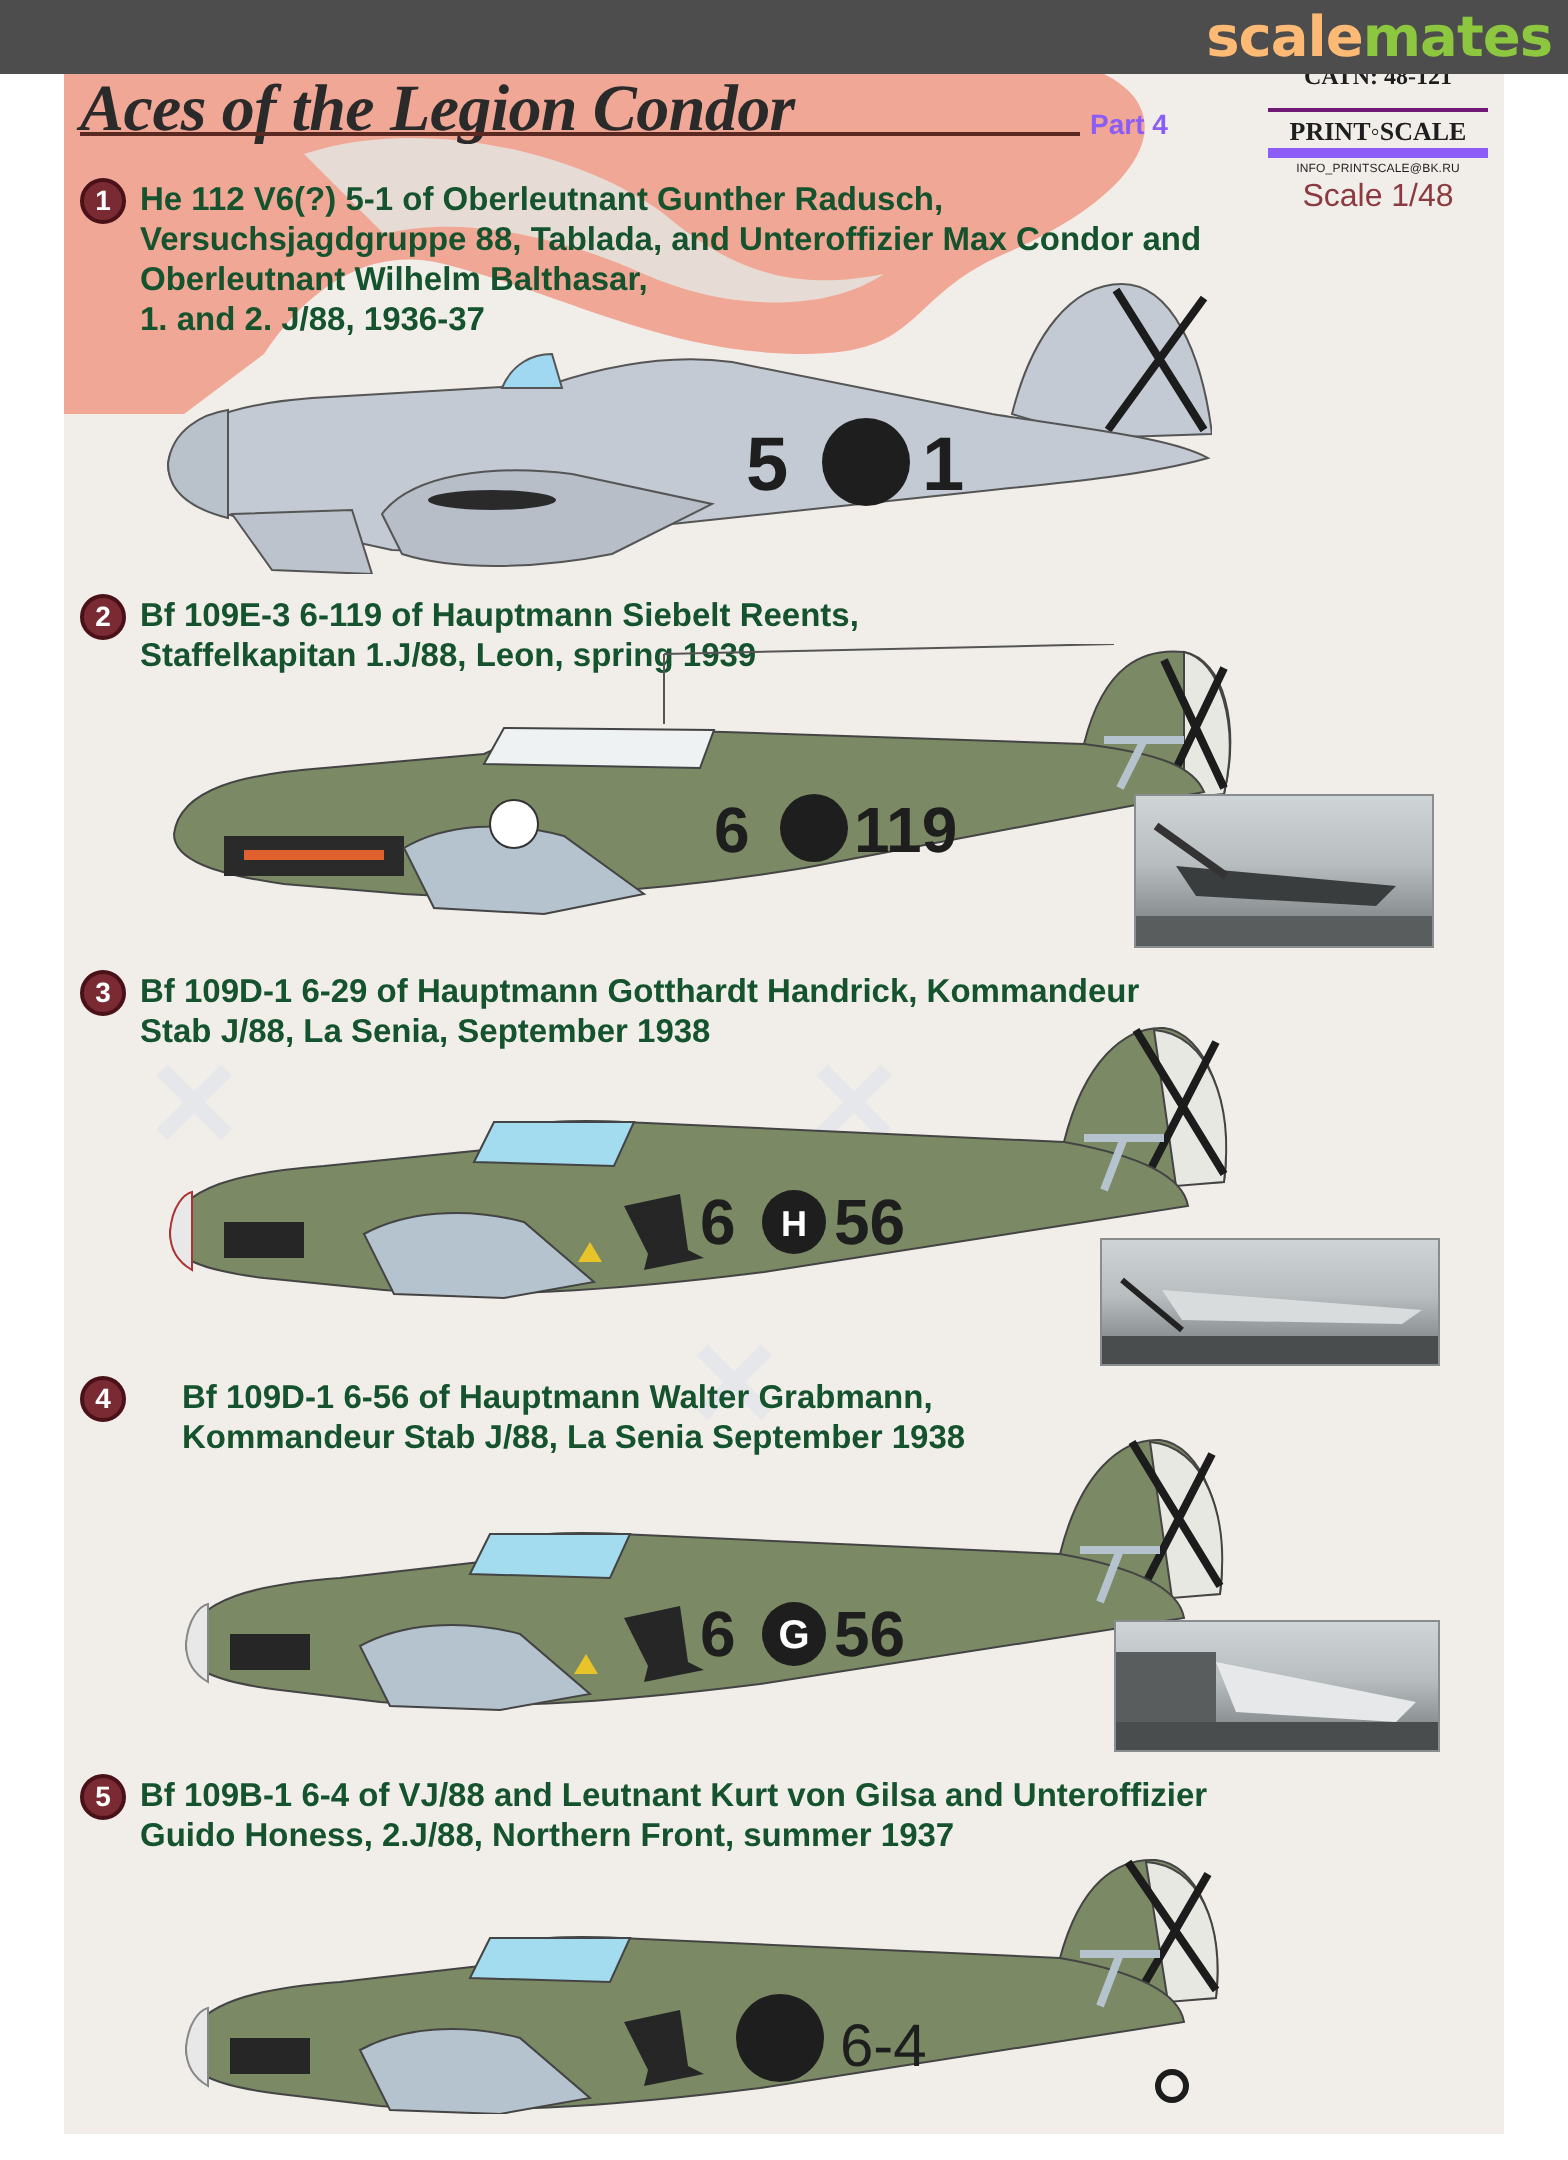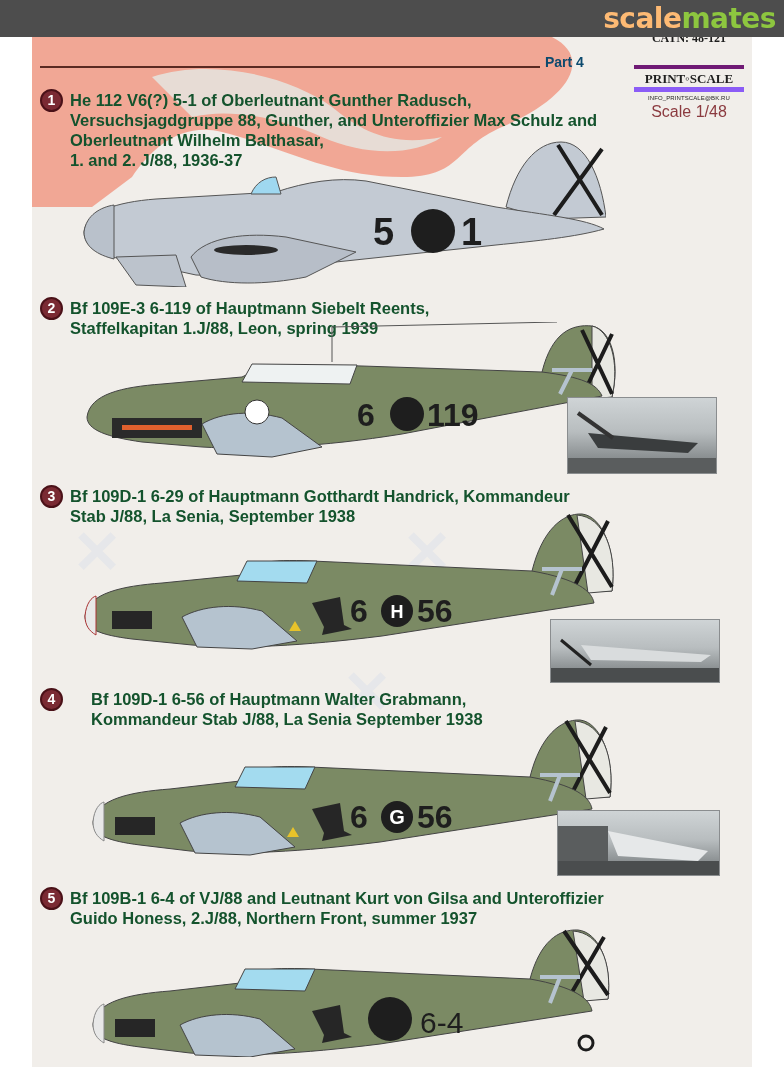--- a/index.html
+++ b/index.html
@@ -25,25 +25,25 @@
     position: absolute; left: 0; top: 0; width: 720px; height: 180px; pointer-events: none;
   }
 
   .title {
     position: absolute; left: 8px; top: 0px;
     font-family: "Liberation Serif", serif; font-style: italic; font-weight: bold;
     font-size: 33px; color: #2a2a2a; letter-spacing: -0.3px;
   }
   .title-rule { position: absolute; left: 8px; top: 29px; width: 500px; height: 2px; background: #5a2a22; }
   .part {
-    position: absolute; left: 513px; top: 17px; font-size: 14px; font-weight: bold; color: #0c4a6e;
+    position: absolute; left: 513px; top: 17px; font-size: 14px; font-weight: bold; color: #8b5cf6;
   }
 
   .brand { position: absolute; left: 602px; top: -6px; width: 110px; text-align: center; color: #1e1e1e; }
-  .brand .catn { font-family: "Liberation Serif", serif; font-weight: bold; font-size: 12px; border-bottom: 4px solid #701a75; padding-bottom: 19px; }
+  .brand .catn { font-family: "Liberation Serif", serif; font-weight: bold; font-size: 12px; border-bottom: 2px solid #701a75; padding-bottom: 8px; }
   .brand .name { font-family: "Liberation Serif", serif; font-weight: bold; font-size: 13px; margin-top: 2px; border-bottom: 5px solid #8b5cf6; }
   .brand .mail { font-size: 6px; margin-top: 3px; letter-spacing: 0.1px; }
   .brand .scale { font-size: 16px; color: #8b3a3f; margin-top: 2px; }
 
   .entry { position: absolute; left: 8px; }
   .badge {
     position: absolute; left: 0; top: 0; width: 23px; height: 23px; border-radius: 50%;
     background: #7a2a33; border: 2px solid #4a1118; color: #fff; font-weight: bold;
     font-size: 14px; text-align: center; line-height: 19px;
   }
@@ -74,35 +74,36 @@
 
   <svg class="flag-swoosh" viewBox="0 0 720 180">
     <path d="M0,0 L520,0 C560,20 540,60 470,90 C420,112 430,140 370,140 C300,140 250,110 190,95 C150,85 120,110 100,140 L60,170 L0,170 Z" fill="#f19a86" opacity="0.85"></path>
     <path d="M120,40 C180,20 260,40 300,70 C330,95 360,110 410,100 C380,120 330,118 290,100 C250,82 200,70 160,80 Z" fill="#e6e2dc" opacity="0.9"></path>
   </svg>
 
   <div class="bg-x" style="left:40px; top:480px;">✕</div>
   <div class="bg-x" style="left:370px; top:480px;">✕</div>
   <div class="bg-x" style="left:310px; top:620px;">✕</div>
 
+  <div class="title">Aces of the Legion Condor</div>
   <div class="title-rule"></div>
   <div class="part">Part 4</div>
 
   <div class="brand">
     <div class="catn">CATN: 48-121</div>
     <div class="name">PRINT◦SCALE</div>
     <div class="mail">INFO_PRINTSCALE@BK.RU</div>
     <div class="scale">Scale 1/48</div>
   </div>
 
   <div class="entry" style="top:52px;">
     <div class="badge">1</div>
     <div class="caption">
       <div>He 112 V6(?) 5-1 of Oberleutnant Gunther Radusch,</div>
-      <div>Versuchsjagdgruppe 88, Gunther, and Unteroffizier Max Schulz and</div>
+      <div>Versuchsjagdgruppe 88, Tablada, and Unteroffizier Max Condor and</div>
       <div>Oberleutnant Wilhelm Balthasar,</div>
       <div>1. and 2. J/88, 1936-37</div>
     </div>
   </div>
   <svg class="plane" style="left:44px; top:100px;" width="530" height="150" viewBox="0 0 530 150">
 
     <path d="M430,70 C440,30 460,5 485,5 C510,5 525,40 530,80 L470,82 Z" fill="#c3cad3" stroke="#555" stroke-width="1"></path>
     <path d="M482,8 L526,78 M526,12 L478,78" stroke="#1c1c1c" stroke-width="4"></path>
 
     <path d="M8,95 C10,75 40,65 80,62 L200,55 C230,45 260,40 290,44 L420,70 C470,78 510,82 528,92 C500,100 460,104 420,108 L260,125 C200,135 160,140 120,138 L60,125 C30,120 8,112 8,95 Z" fill="#c3cad3" stroke="#555" stroke-width="1"></path>

